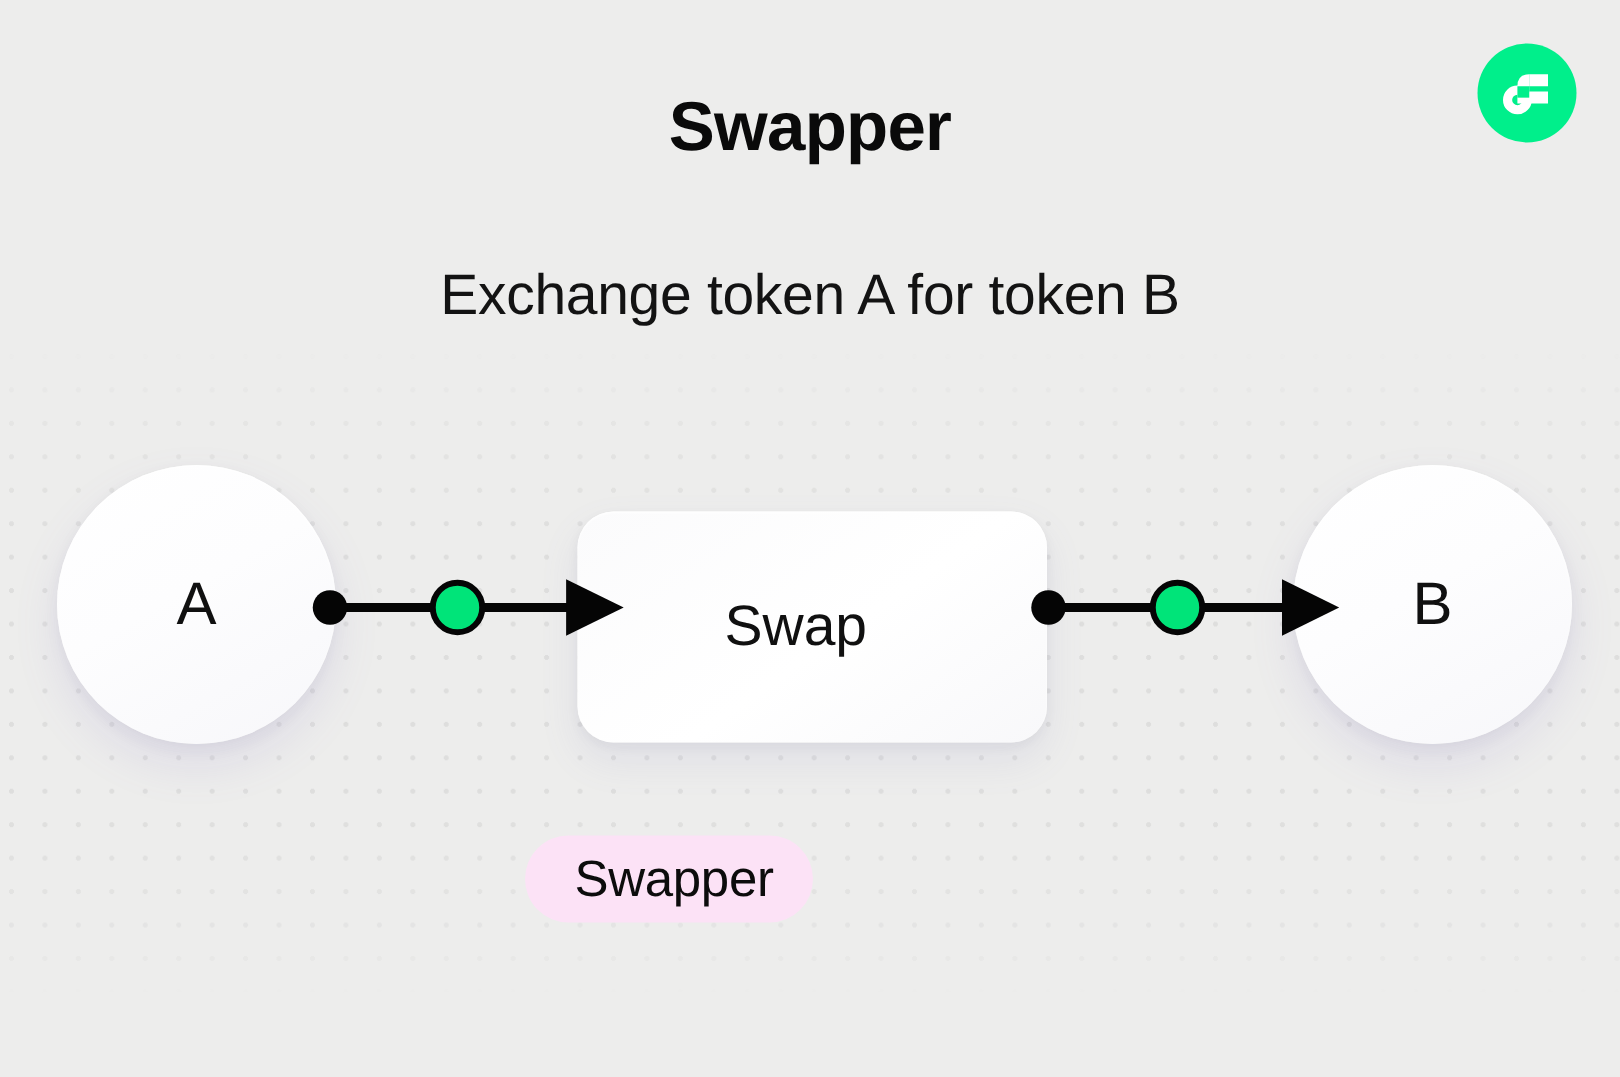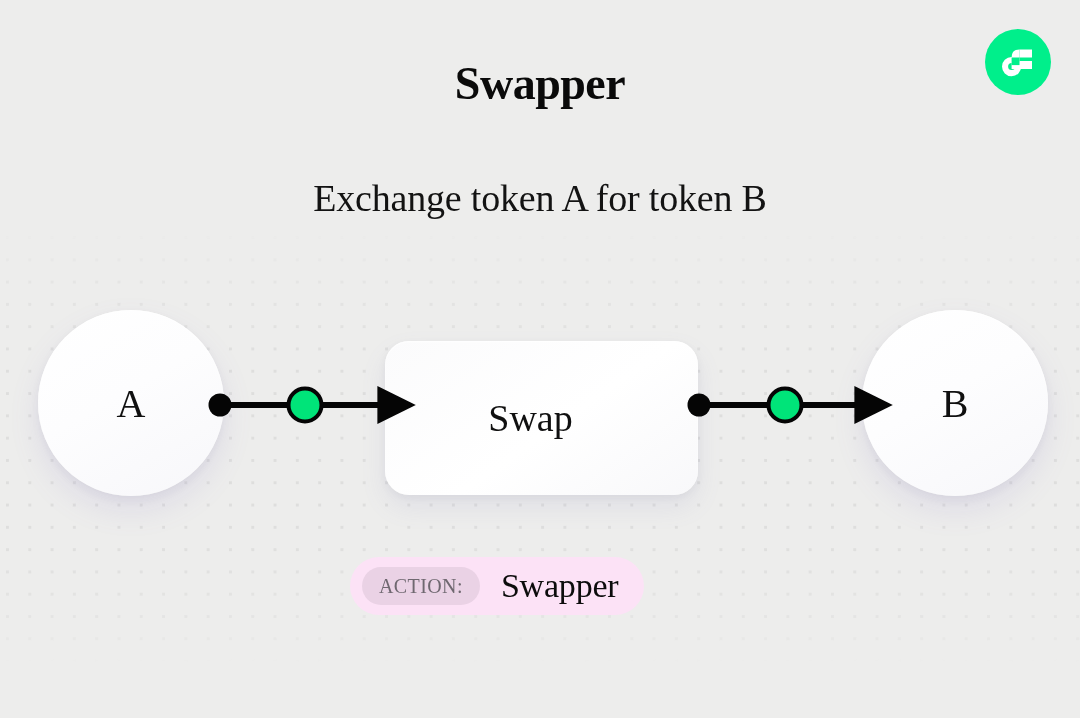--- a/index.html
+++ b/index.html
@@ -15,21 +15,20 @@
     font-family: "Liberation Sans", sans-serif;
     background: #1a1a1a;
   }
 
   .card {
     position: relative;
     width: 1080px;
     height: 718px;
     background: #ededec;
     overflow: hidden;
-    font-family: Liberation Serif, serif;
   }
 
   
   .dot-canvas {
     position: absolute;
     left: 0;
     top: 232px;
     width: 1080px;
     height: 430px;
     background-image: radial-gradient(circle at 1.6px 1.6px, #dededd 1.6px, transparent 1.7px);
@@ -219,17 +218,16 @@
       <g>
         <line x1="699" y1="405" x2="858" y2="405" stroke="#050505" stroke-width="6" marker-end="url(#arrowhead)"></line>
         <line x1="711" y1="407" x2="786" y2="407" stroke="url(#greenfade-2)" stroke-width="3.4"></line>
         <circle cx="699" cy="405" r="11.5" fill="#050505"></circle>
         <circle cx="785" cy="405" r="16.5" fill="#00e479" stroke="#050505" stroke-width="4"></circle>
       </g>
     </svg>
   </div>
 
   <div class="action-badge">
-    <span class="action-chip">ACTION:</span>
     <span class="action-value">Swapper</span>
   </div>
 
 </div>
 
 </body></html>

